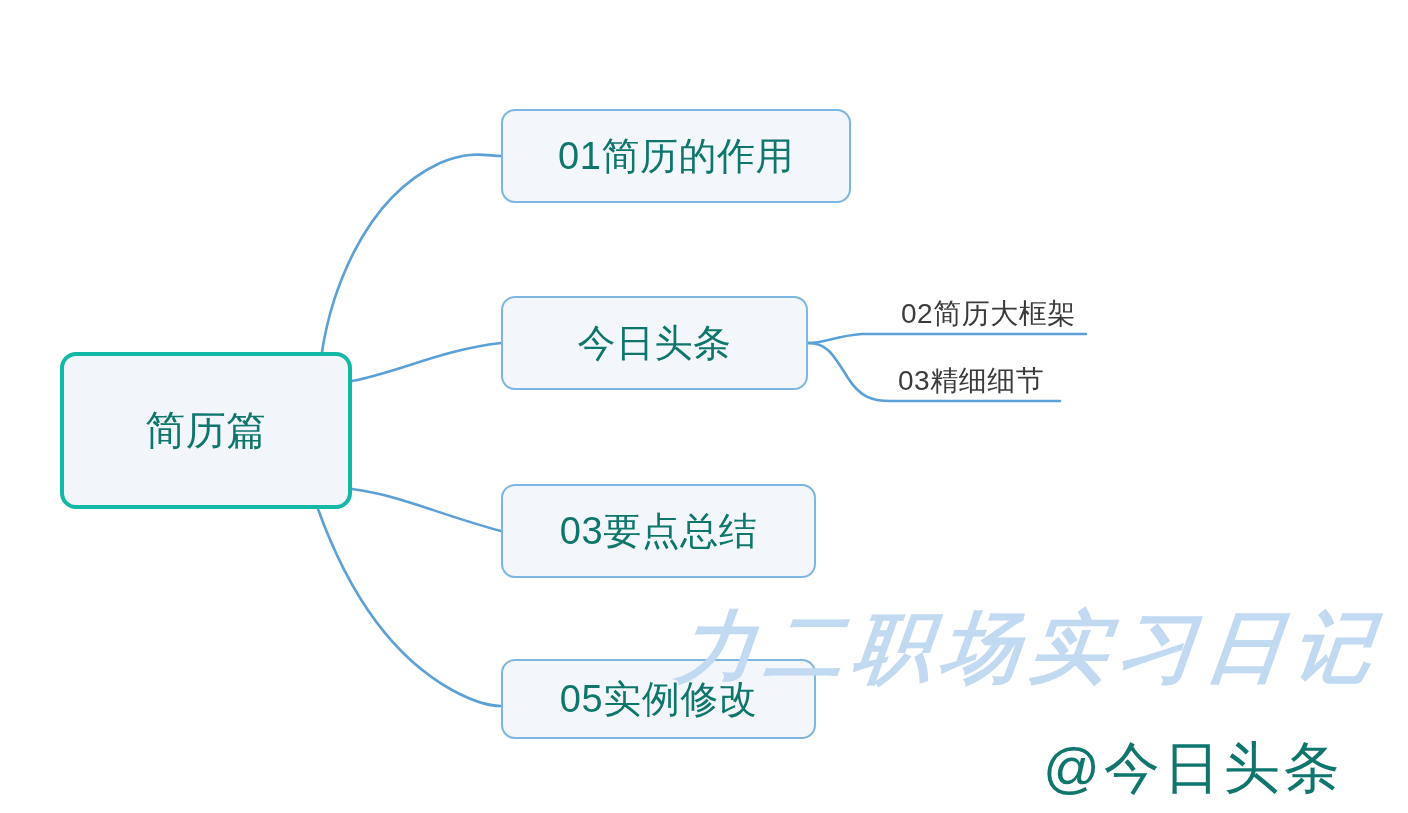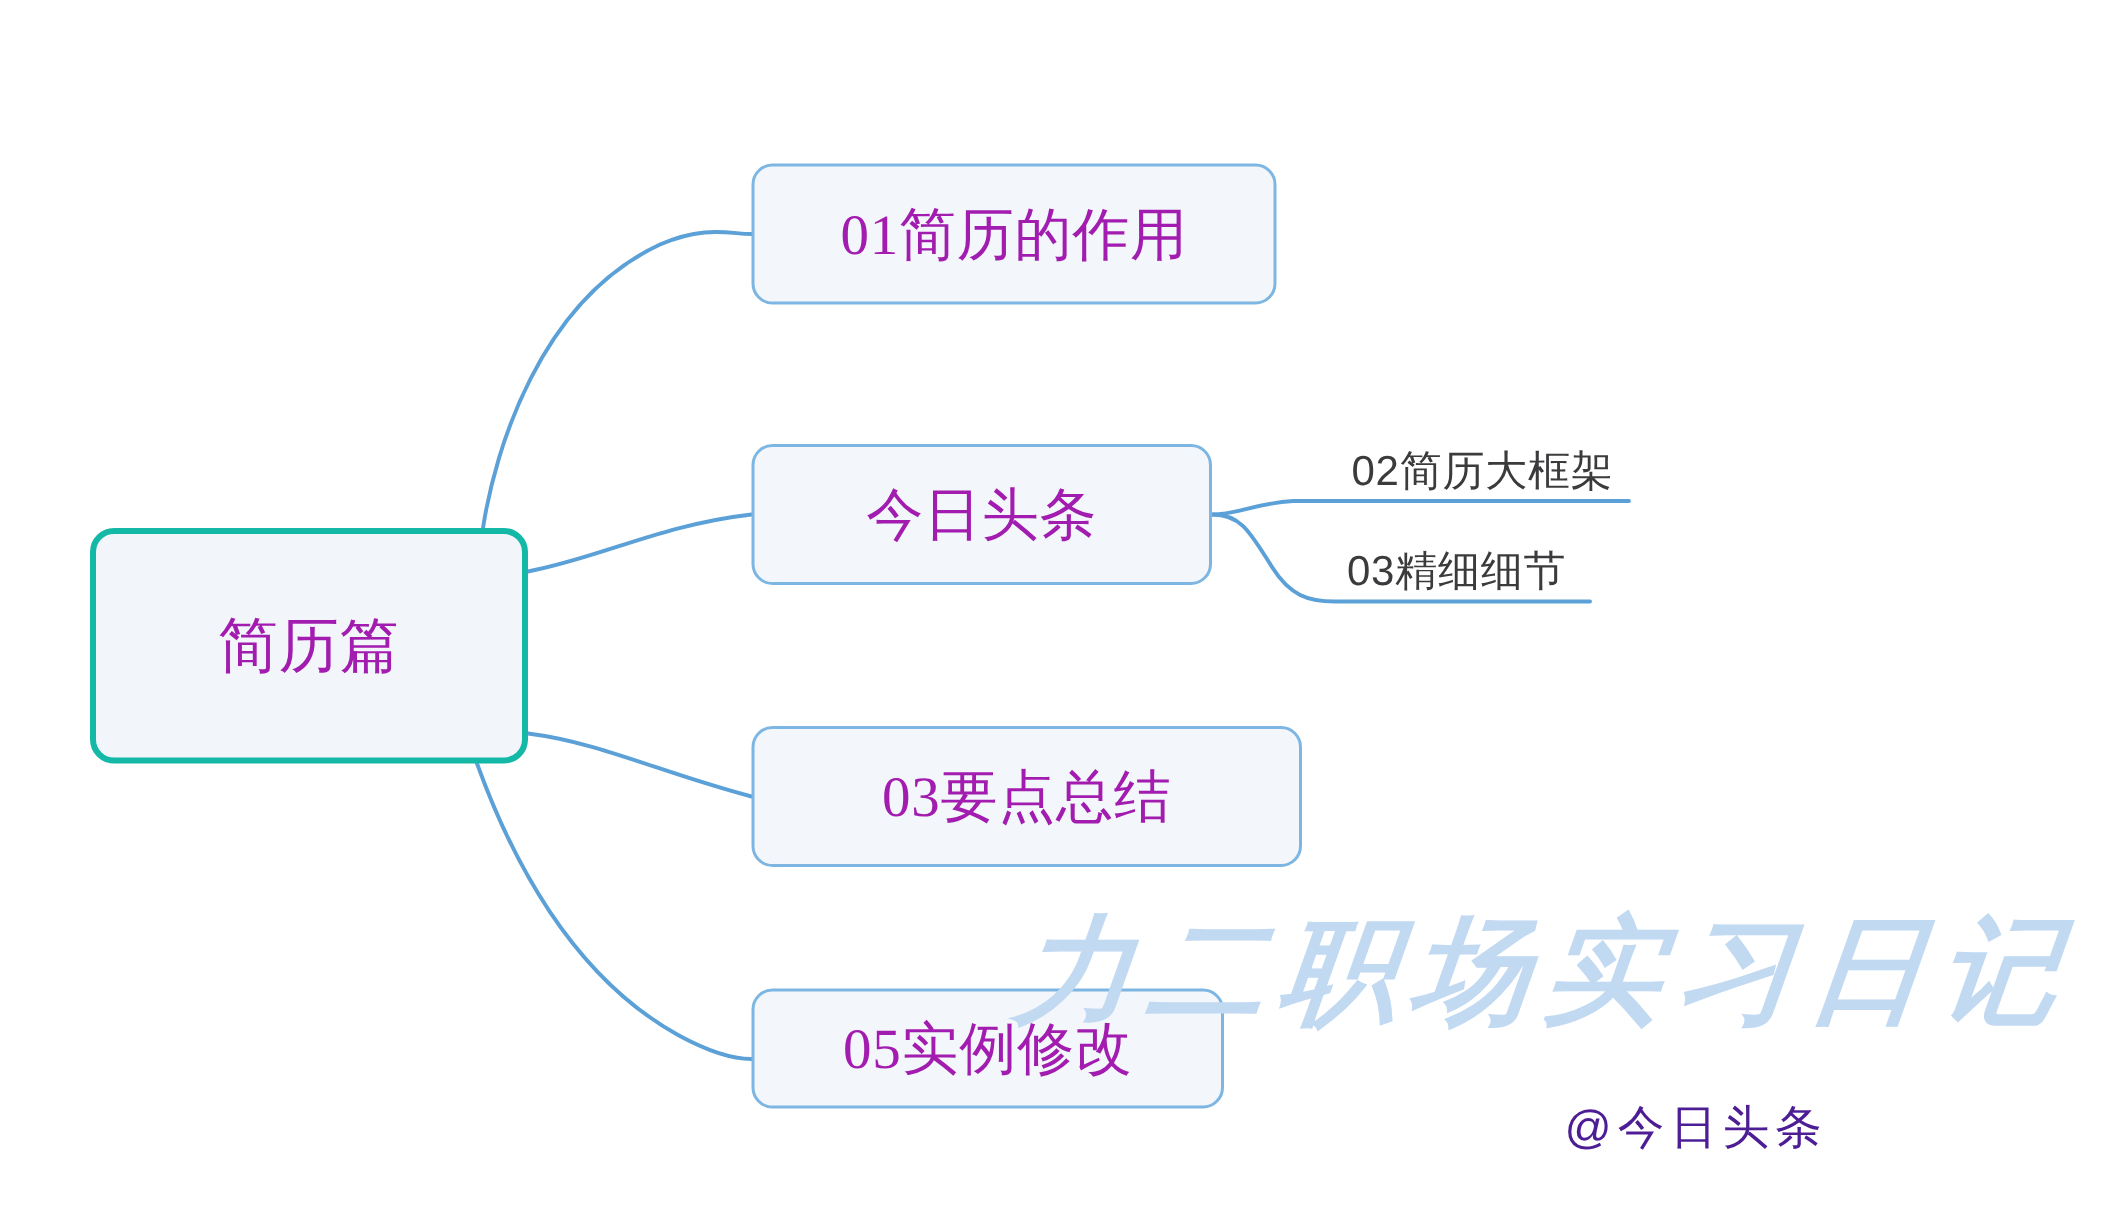--- a/index.html
+++ b/index.html
@@ -26,42 +26,41 @@
     pointer-events: none;
   }
   .node {
     position: absolute;
     box-sizing: border-box;
     display: flex;
     align-items: center;
     justify-content: center;
     border-radius: 14px;
     background: #f3f7fb;
-    color: #a21caf;
+    color: #0f766e;
     letter-spacing: 0.5px;
     white-space: nowrap;
-    font-family: Liberation Serif, serif;
   }
   .node.root {
     left: 60px;
     top: 352px;
     width: 292px;
     height: 157px;
     border: 4px solid #14b8a6;
     border-radius: 16px;
     background: #f2f6fb;
     font-size: 40px;
   }
   .node.branch {
     border: 2px solid #7db6e2;
     font-size: 38px;
   }
   .node.b1 { left: 501px; top: 109px; width: 350px; height: 94px; }
   .node.b2 { left: 501px; top: 296px; width: 307px; height: 94px; }
-  .node.b3 { left: 501px; top: 484px; width: 367px; height: 94px; }
+  .node.b3 { left: 501px; top: 484px; width: 315px; height: 94px; }
   .node.b4 { left: 501px; top: 659px; width: 315px; height: 80px; }
   .subnode {
     position: absolute;
     color: #3b3b3d;
     font-size: 28px;
     letter-spacing: 0.5px;
     white-space: nowrap;
     margin-left: 32px;
   }
   .subnode.s1 { left: 869px; top: 295px; }
@@ -76,23 +75,23 @@
     font-weight: 700;
     letter-spacing: 10px;
     color: #c2d9f2;
     white-space: nowrap;
     transform: skewX(-6deg);
   }
   .watermark-tag {
     position: absolute;
     left: 1043px;
     top: 731px;
-    font-size: 31px;
+    font-size: 56px;
     letter-spacing: 4px;
-    color: #4c1d95;
+    color: #0f766e;
     white-space: nowrap;
   }
 </style>
 </head>
 <body>
 
 <div id="canvas">
 
   <svg id="connectors" viewBox="0 0 1408 813" xmlns="http://www.w3.org/2000/svg">
     <g fill="none" stroke="#5ba0d6" stroke-width="2.6" stroke-linecap="round">

